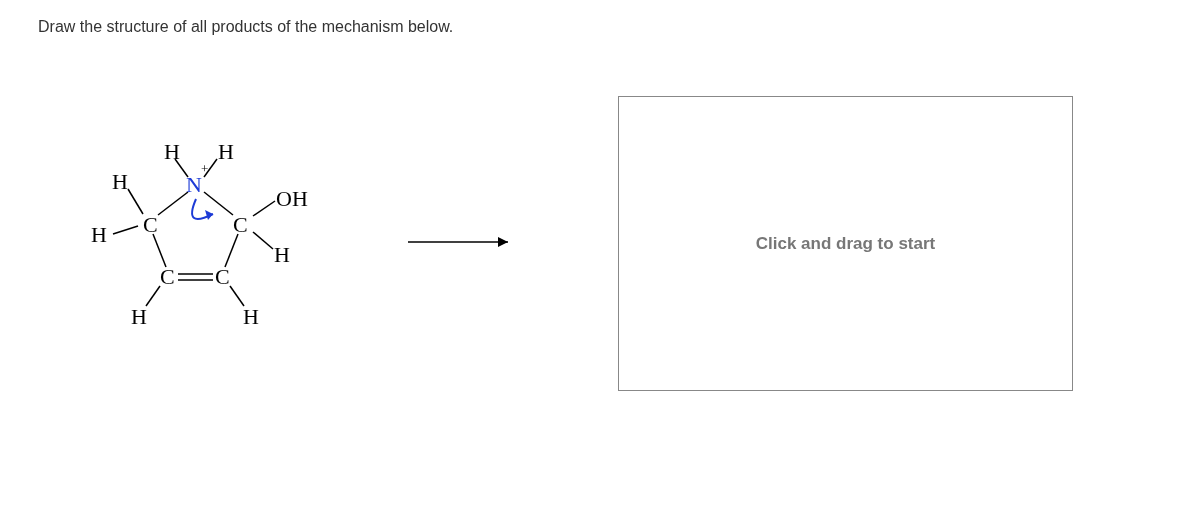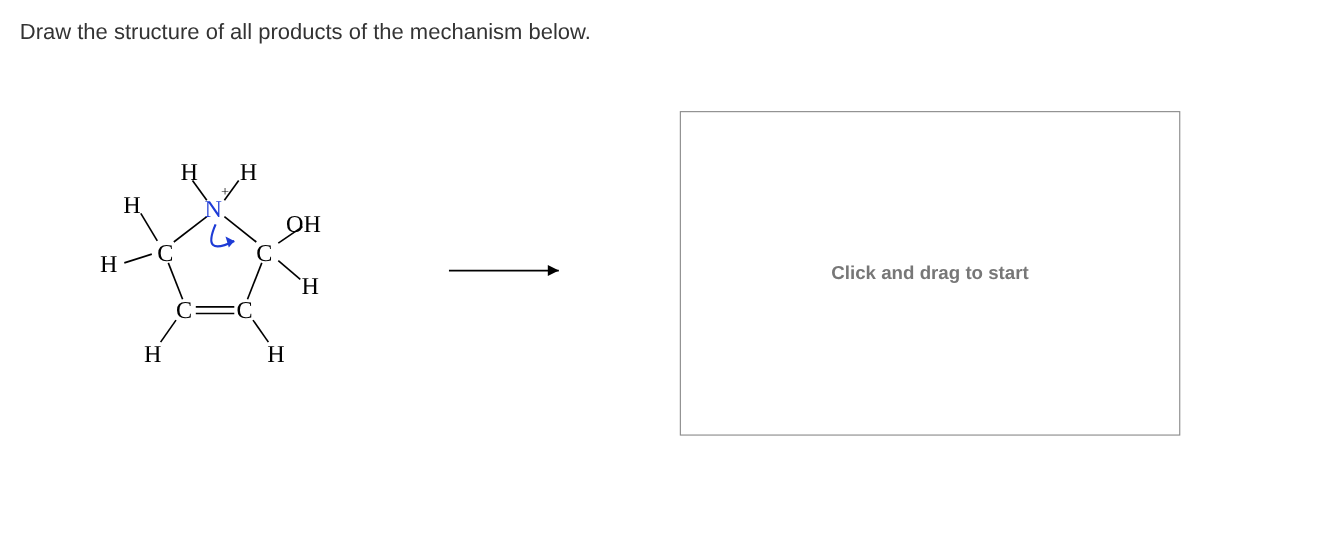--- a/index.html
+++ b/index.html
@@ -6,23 +6,24 @@
       box-sizing: border-box;
     }
     body {
       margin: 0;
       padding: 18px;
       font-family: Arial, Helvetica, sans-serif;
       background: #ffffff;
       color: #333;
     }
     .prompt {
-      font-size: 20px;
+      font-size: 16px;
       color: #333;
       margin-bottom: 60px;
+      margin-left: 20px;
     }
     .content {
       display: flex;
       align-items: center;
       gap: 40px;
     }
     .structure {
       position: relative;
       width: 280px;
       height: 220px;
@@ -110,21 +111,21 @@
       <polygon points="145,80 137,76 140,86" fill="#1d3bd6"></polygon>
     </svg>
 
     <span class="atom" style="left:96px; top:5px;">H</span>
     <span class="atom" style="left:150px; top:5px;">H</span>
     <span class="atom charge" style="left:133px; top:27px;">+</span>
     <span class="atom blue" style="left:118px; top:38px;">N</span>
     <span class="atom" style="left:44px; top:35px;">H</span>
     <span class="atom" style="left:75px; top:78px;">C</span>
     <span class="atom" style="left:165px; top:78px;">C</span>
-    <span class="atom" style="left:192px; top:52px;">OH</span>
+    <span class="atom" style="left:208px; top:52px;">OH</span>
     <span class="atom" style="left:23px; top:88px;">H</span>
     <span class="atom" style="left:206px; top:108px;">H</span>
     <span class="atom" style="left:92px; top:130px;">C</span>
     <span class="atom" style="left:147px; top:130px;">C</span>
     <span class="atom" style="left:63px; top:170px;">H</span>
     <span class="atom" style="left:175px; top:170px;">H</span>
   </div>
 
   <div class="arrow">
     <svg width="110" height="20">

